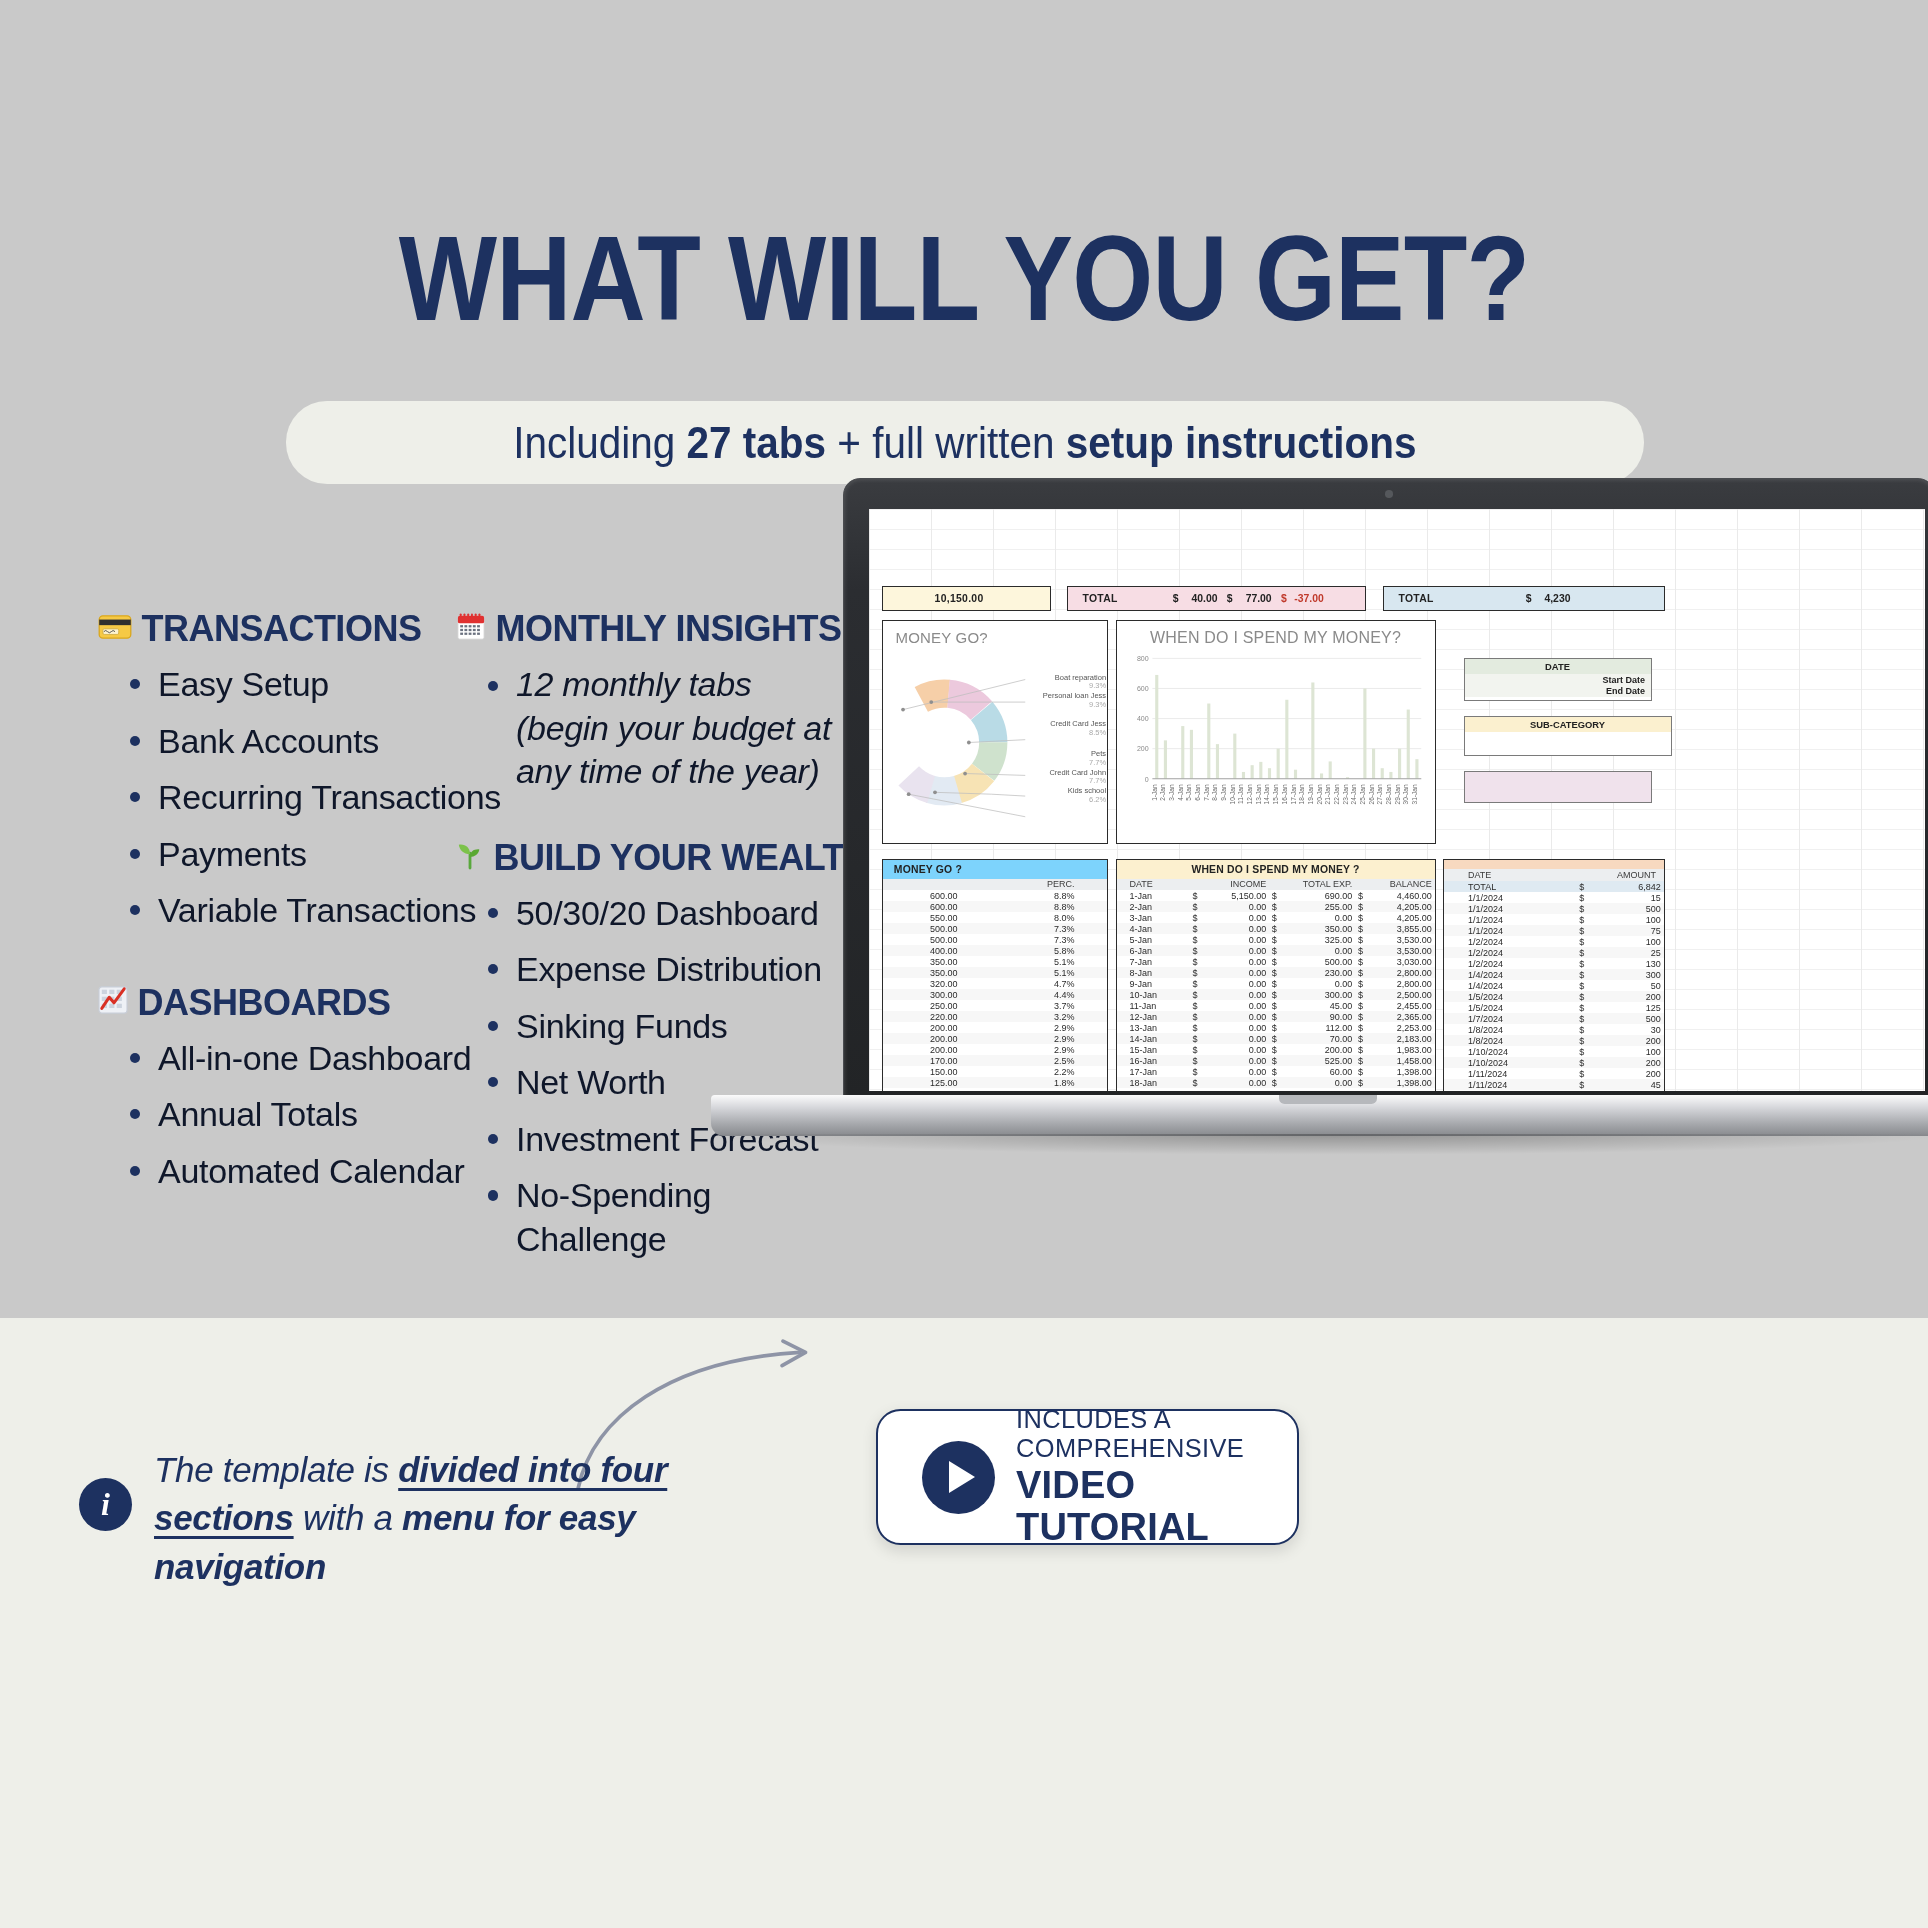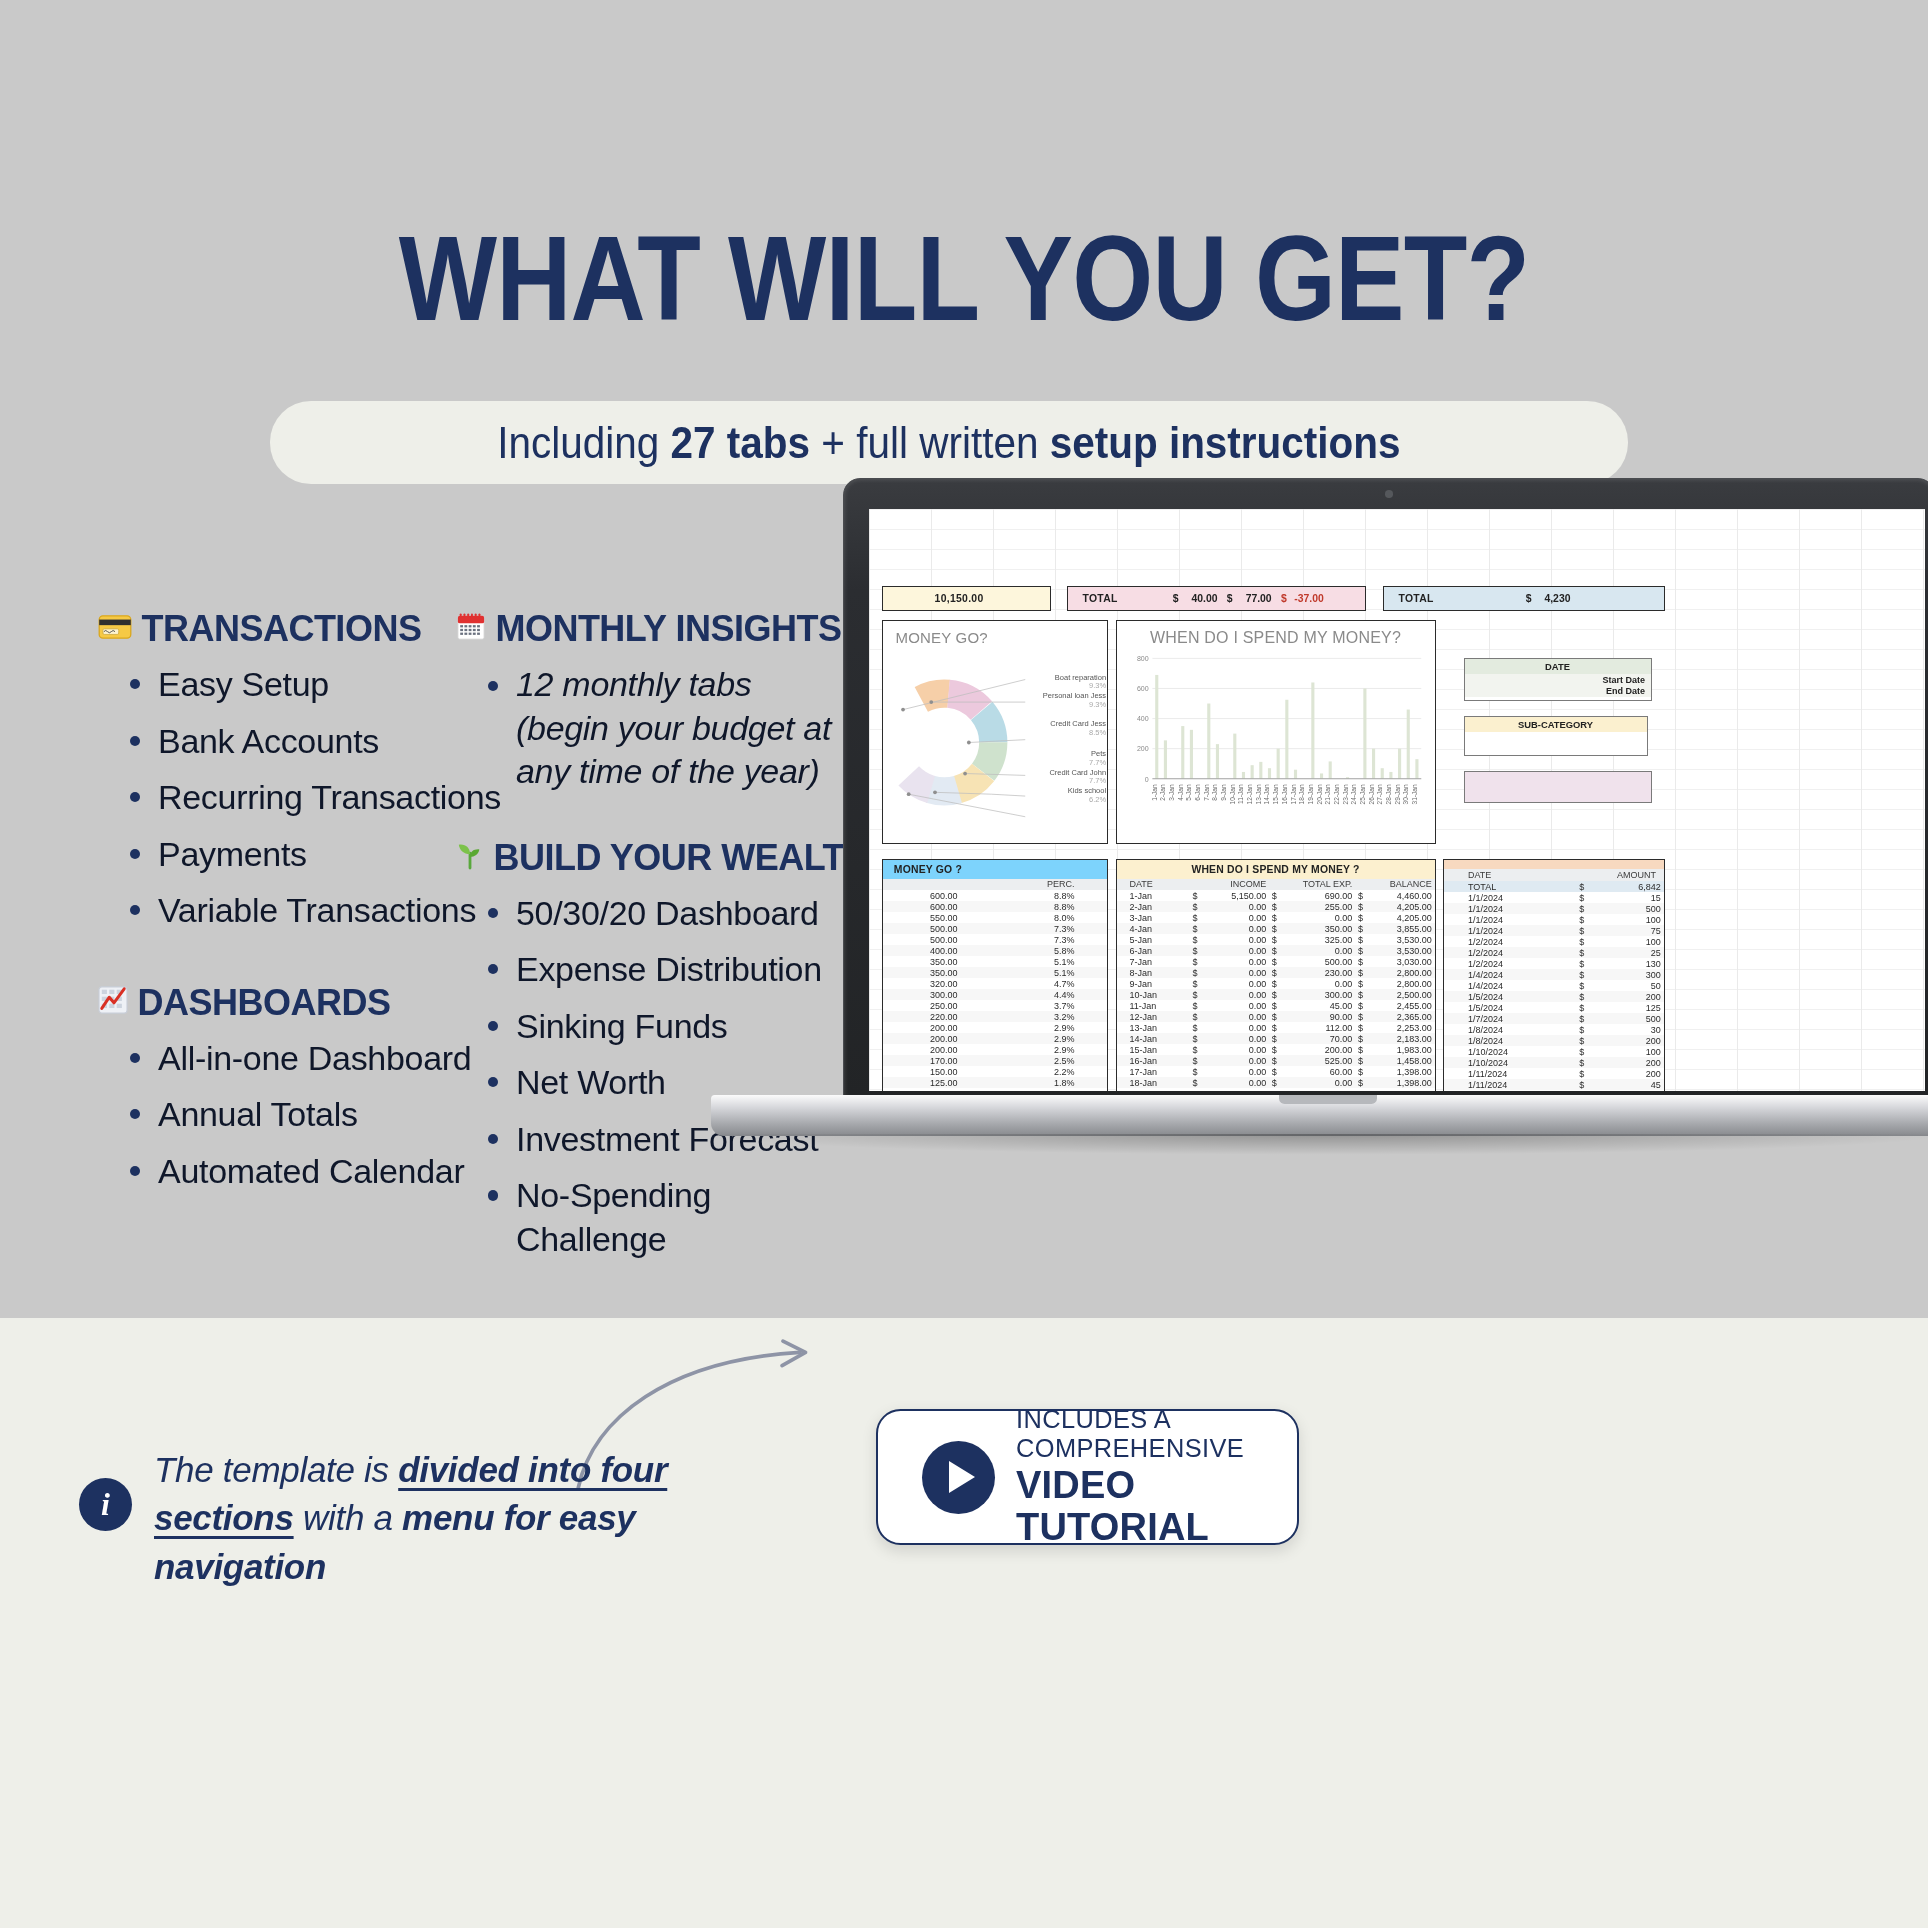--- a/index.html
+++ b/index.html
@@ -20,21 +20,21 @@
     position:absolute; left:0; top:218px; width:1928px;
     text-align:center;
     font-size:121px; line-height:1.0; font-weight:700;
     color:#1d3160; letter-spacing:-0.9px;
     transform: scaleX(0.86); transform-origin: center top;
     white-space:nowrap;
   }
 
   
   #subtitle-pill {
-    position:absolute; left:270px; top:401px; width:1358px; height:83px;
+    position:absolute; left:286px; top:401px; width:1358px; height:83px;
     background:#eeefe9; border-radius:41px;
     display:flex; align-items:center; justify-content:center;
   }
   #subtitle-text {
     font-size:44px; color:#1d3160; white-space:nowrap;
     transform: scaleX(0.92); transform-origin:center;
   }
   #subtitle-text b { font-weight:700; }
 
   
@@ -485,21 +485,21 @@
               <line x1="30" y1="138" x2="316" y2="138" stroke="#9a9a9a" stroke-width="0.9"></line>
             </svg>
         </div>
 
         <div class="panel" style="left:574px; top:111px; width:222px; height:224px; border:none; background:transparent;">
           <div class="formbox" style="left:21px; top:38px; width:188px; height:43px;">
             <div class="fb-title" style="background:#e3ebdf;">DATE</div>
             <div class="fb-row" style="background:#f2f4ef;">Start Date</div>
             <div class="fb-row" style="background:#f2f4ef;">End Date</div>
           </div>
-          <div class="formbox" style="left:21px; top:96px; width:184px; height:40px;">
+          <div class="formbox" style="left:21px; top:96px; width:208px; height:40px;">
             <div class="fb-title" style="background:#fbf0cf;">SUB-CATEGORY</div>
             <div style="height:21px;background:#fff;"></div>
           </div>
           <div class="formbox" style="left:21px; top:151px; width:188px; height:32px; background:#f0e2ec;">
             <div class="fb-title" style="text-align:right;padding-right:7.5px;">&nbsp;</div>
           </div>
         </div>
 
         <div class="panel" style="left:13px; top:350px; width:226px; height:239px; overflow:hidden;">
           <div class="tbl-hdr" style="background:#7dd3fc; text-align:left; padding-left:11.3px;">MONEY GO ?</div>

